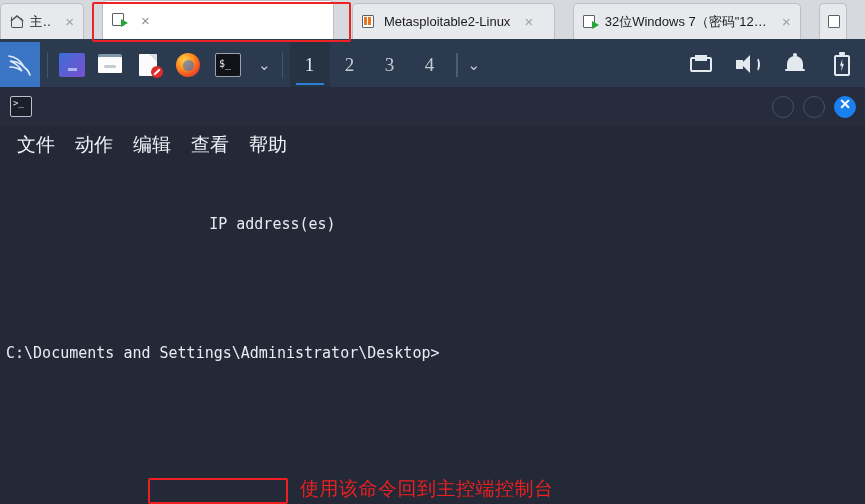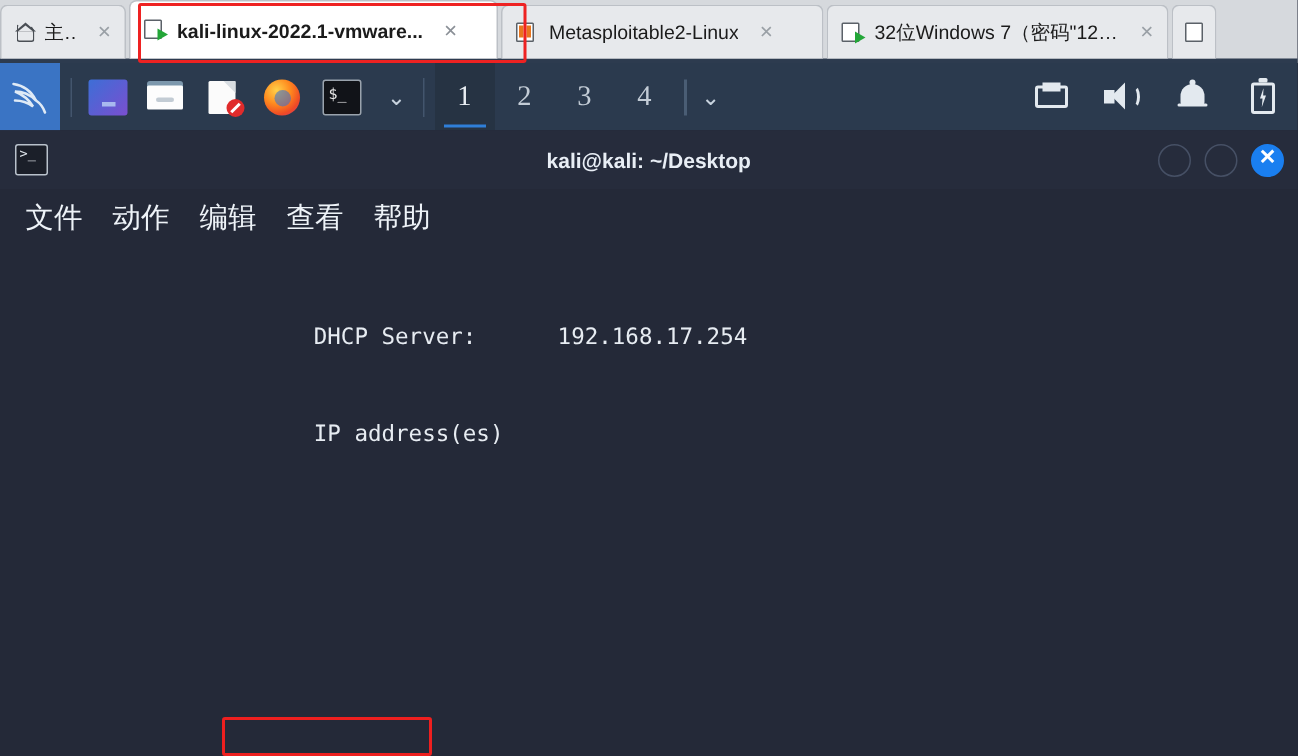--- a/index.html
+++ b/index.html
@@ -22,21 +22,21 @@
     height:36px;
     display:flex; align-items:center;
     gap:7px;
     padding:0 6px 0 9px;
     background:#e7e9ec;
     border:1px solid #bcc0c6;
     border-bottom:none;
     border-top-left-radius:5px; border-top-right-radius:5px;
     font-size:13px; color:#1b1b1b;
     white-space:nowrap;
-    margin-right:2px;
+    margin-right:18px;
   }
   .tab.home{ background:#e7e9ec; width:84px; }
   .tab.active{ background:#ffffff; height:39px; font-weight:bold; }
   .tab.partial{ width:30px; padding:0; overflow:hidden; }
   .tab .tab-label{ overflow:hidden; text-overflow:ellipsis; }
   .tab .tab-close{
     color:#9aa0a6; font-size:15px; line-height:1; margin-left:4px;
     padding:0 3px; cursor:pointer;
   }
   .tab.active .tab-close{ color:#8b9097; font-weight:normal; }
@@ -237,21 +237,20 @@
     </span>
     <span class="tab-label">主页</span>
     <span class="tab-close">×</span>
   </div>
 
   <div class="tab active" style="width:246px">
     <span class="vmicon">
       <span class="scr"></span>
         <span class="badge"></span>
     </span>
-    <span class="tab-label">kali-linux-2022.1-vmware...</span>
     <span class="tab-close">×</span>
   </div>
 
   <div class="tab" style="width:215px">
     <span class="vmicon pause">
       <span class="scr"></span>
         <span class="bar b1"></span>
         <span class="bar b2"></span>
     </span>
     <span class="tab-label">Metasploitable2-Linux</span>
@@ -356,49 +355,49 @@
   <div class="deskicon di-home" style="left:18px; top:330px;">
     <span class="glyph"><span class="r"></span><span class="h"></span></span>
     <span class="lbl">主文件夹</span>
   </div>
 </div>
 
 <div class="term">
 
   <div class="term-title">
     <span class="tico"></span>
-    <span class="ttxt">kali@kali: ~/Desktop</span>
     <span class="wbtns">
       <span class="wb"></span>
       <span class="wb"></span>
       <span class="wb close"></span>
     </span>
   </div>
 
   <div class="menubar">
     <span>文件</span>
     <span>动作</span>
     <span>编辑</span>
     <span>查看</span>
     <span>帮助</span>
   </div>
 
   <div class="screen">
-    <div class="line ind">DHCP Server:      192.168.17.254</div>
     <div class="line ind">IP address(es)</div>
     <div class="line"></div>
+    <div class="line">C:\Documents and Settings\Administrator\Desktop&gt;</div>
     
     
     
     
     
     
 
     
 
     
 
     
   </div>
 
   <div class="cmd-box"></div>
+  <div class="annot">使用该命令回到主控端控制台</div>
 
 </div>
 
 </body></html>

